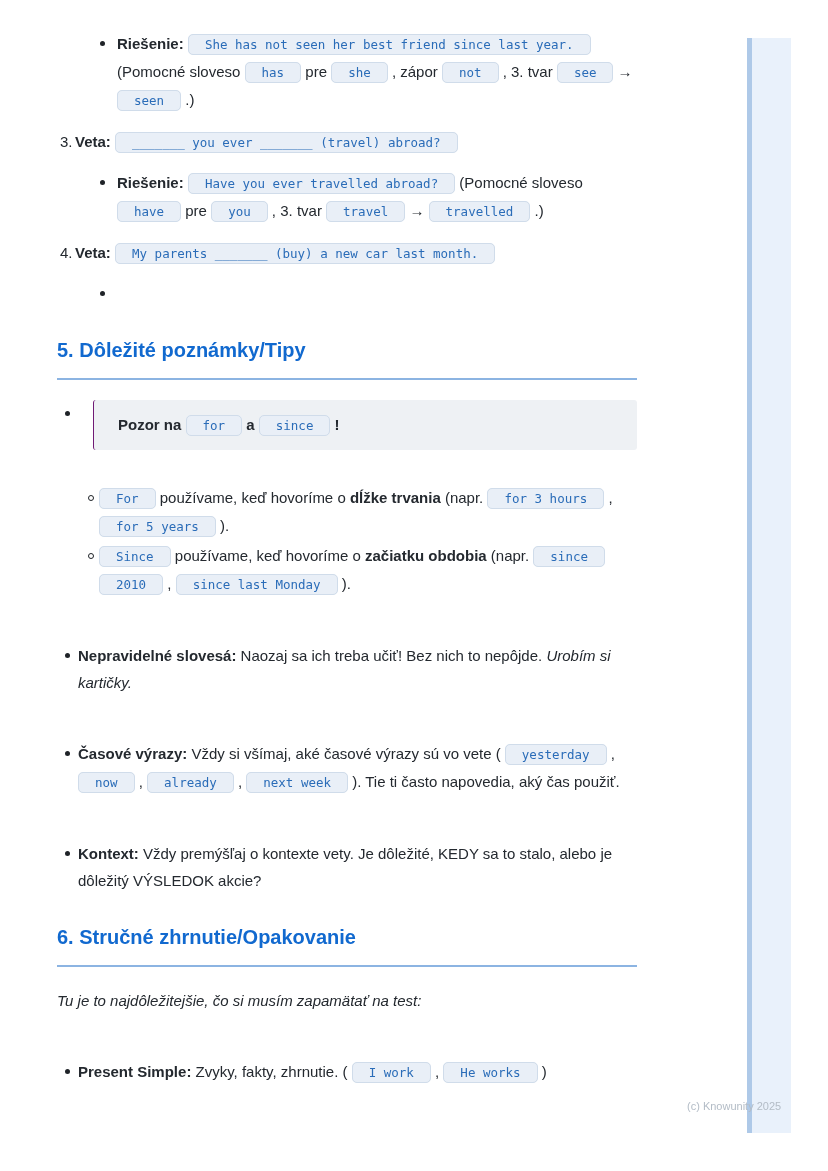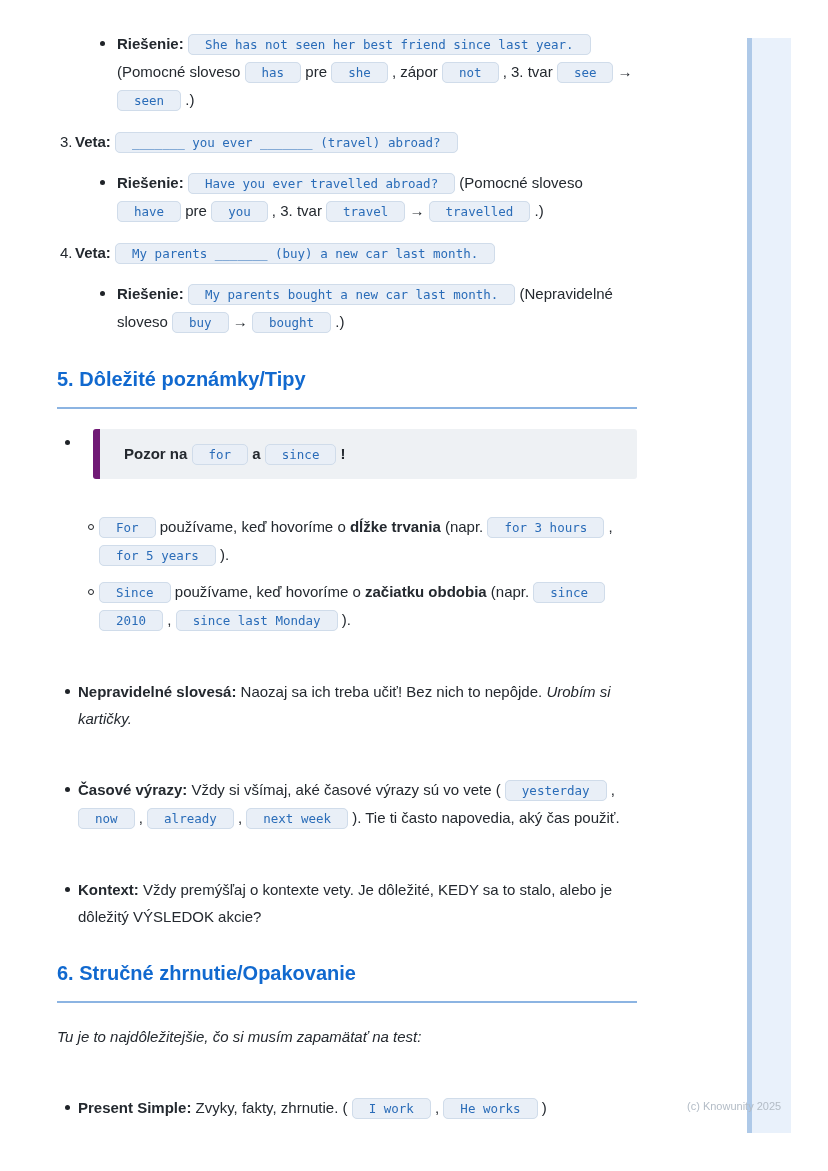--- a/index.html
+++ b/index.html
@@ -62,27 +62,27 @@
   .ring {
     display: inline-block; width: 6px; height: 6px;
     border-radius: 50%; border: 1.5px solid #1f2328;
     vertical-align: middle; margin-top: -3px; background: transparent;
   }
   .row.quote-row { padding-left: 8px; margin-bottom: 34px; }
   .row.quote-row .marker { width: 28px; }
   .quote-box {
     flex: 1 1 auto;
     background: #eef1f4;
-    border-left: 7px solid #701a75;
+    border-left: 1px solid #701a75;
     border-radius: 3px;
     padding: 11px 16px 11px 24px;
   }
   .para { margin: 0 0 13px; font-style: italic; }
   .circle-list { margin-bottom: 10px; }
-  .circle-list .row { margin-bottom: 9px; }
+  .circle-list .row { margin-bottom: 2px; }
   .footer-copy {
     position: absolute;
     left: 687px; top: 1100px;
     font-size: 11px;
     color: #b3bcc6;
   }
   .scroll-line {
     position: absolute;
     left: 747px; top: 38px;
     width: 5px; height: 1095px;
@@ -115,21 +115,20 @@
         <span class="rc"><span class="b">Riešenie:</span><span class=""> </span><code class="inline">Have you ever travelled abroad?</code><span class=""> (Pomocné sloveso </span><code class="inline">have</code><span class=""> pre </span><code class="inline">you</code><span class=""> , 3. tvar </span><code class="inline">travel</code><span class=""> → </span><code class="inline">travelled</code><span class=""> .)</span></span>
       </div>
     </div>
     <div class="row num">
       <span class="marker">4.</span>
       <span class="rc"><span class="b">Veta:</span><span class=""> </span><code class="inline">My parents _______ (buy) a new car last month.</code></span>
     </div>
     <div class="list">
       <div class="row l2">
         <span class="marker"><span class="dot"></span></span>
-        <span class="rc"><span class="b">Riešenie:</span><span class=""> </span><code class="inline">My parents bought a new car last month.</code><span class=""> (Nepravidelné sloveso </span><code class="inline">buy</code><span class=""> → </span><code class="inline">bought</code><span class=""> .)</span></span>
       </div>
     </div>
     <h2 class="sec">5. Dôležité poznámky/Tipy</h2>
     <div class="row quote-row">
       <span class="marker"><span class="dot"></span></span>
       <div class="quote-box"><span class="b">Pozor na</span><span class=""> </span><code class="inline">for</code><span class=""> </span><span class="b">a</span><span class=""> </span><code class="inline">since</code><span class=""> </span><span class="b">!</span></div>
     </div>
     <div class="list circle-list">
       <div class="row circ">
         <span class="marker"><span class="ring"></span></span>

